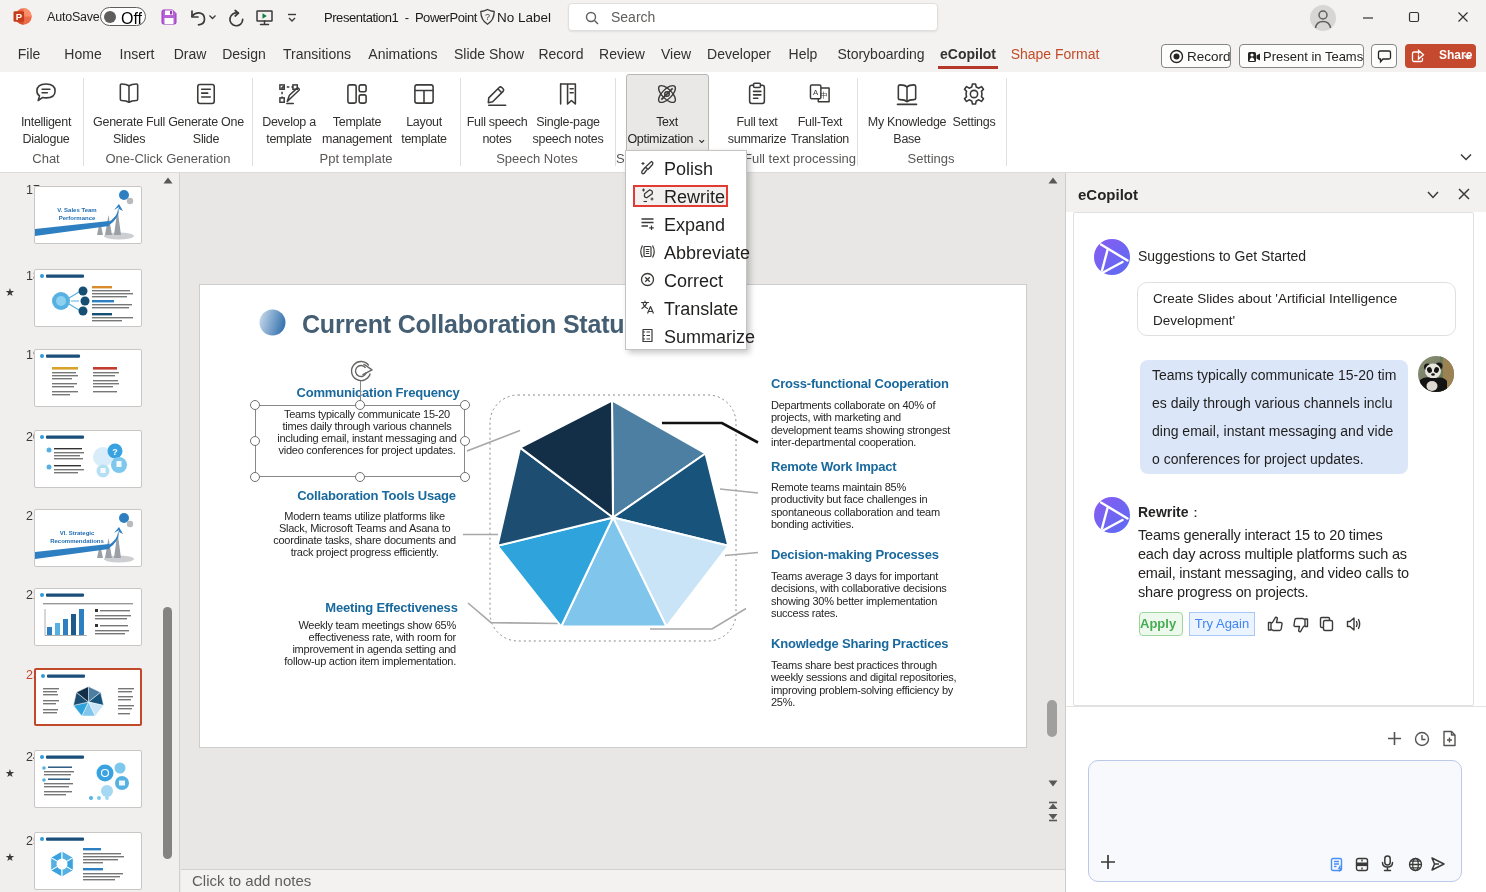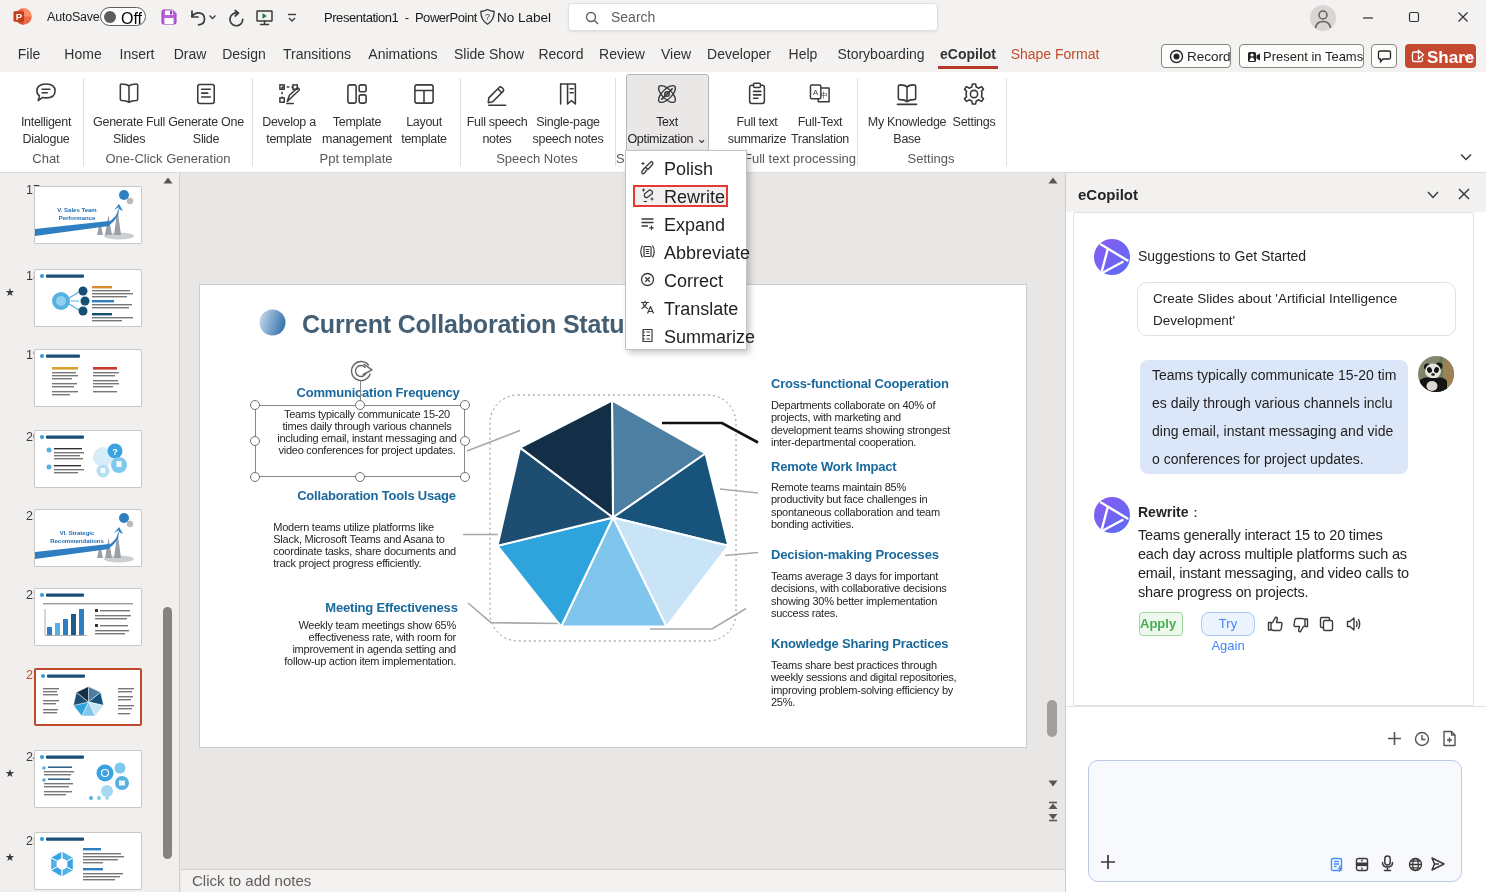--- a/index.html
+++ b/index.html
@@ -151,21 +151,21 @@
     <svg style="position:absolute;left:5px;top:4px" width="15" height="15" viewBox="0 0 15 15" fill="none" stroke="#252423" stroke-width="1.3">
       <path d="M1.5 3.5 Q1.5 2 3 2 L12 2 Q13.5 2 13.5 3.5 L13.5 8.5 Q13.5 10 12 10 L6 10 L3.5 12.8 L3.5 10 Q1.5 10 1.5 8.5 Z"></path>
     </svg>
   </div>
 
   <div style="position:absolute;left:1405px;top:8px;width:71px;height:24px;border-radius:4px;background:#c5492e">
     <svg style="position:absolute;left:6px;top:5px" width="14" height="14" viewBox="0 0 14 14" fill="none" stroke="#fff" stroke-width="1.3">
       <path d="M7.5 5.5 L7.5 1.5 L12.5 5.8 L7.5 10 L7.5 6.2"></path>
       <path d="M9 3 L3 3 Q1.5 3 1.5 4.5 L1.5 11 Q1.5 12.5 3 12.5 L10 12.5 Q11.5 12.5 11.5 11 L11.5 9.5" stroke-linecap="round"></path>
     </svg>
-    <div style="position:absolute;left:22px;top:4px;font-size:17px;color:#fff;font-weight:bold">Share</div>
+    <div style="position:absolute;left:34px;top:4px;font-size:12px;color:#fff;font-weight:bold">Share</div>
     <svg style="position:absolute;left:58px;top:10px" width="9" height="7" viewBox="0 0 9 7" fill="none" stroke="#fff" stroke-width="1.4">
           <path d="M1.5 1.5 L4.5 4.5 L7.5 1.5"></path>
         </svg>
   </div>
 </div>
 
 <div id="ribbon">
   <div class="rsep" style="left:83px"></div>
   <div class="rsep" style="left:252px"></div>
   <div class="rsep" style="left:460px"></div>
@@ -533,21 +533,21 @@
     <path d="M413 232.5 L361.2 341.5 L297.5 260.8 Z" fill="#2fa3dc"></path>
     <path d="M413 232.5 L297.5 260.8 L320.1 162.6 Z" fill="#1d4e71"></path>
     <path d="M413 232.5 L320.1 162.6 L412 115.5 Z" fill="#122f47"></path>
   </g>
 </svg>
 <div style="position:absolute;left:102px;top:25px;font-size:25px;font-weight:bold;color:#445e74;letter-spacing:-0.2px;white-space:nowrap">Current Collaboration Status</div>
 
 <div class="h" style="left:178px;top:100px;transform:translateX(-50%)">Communication Frequency</div>
 <div class="b" style="left:167px;top:123px;transform:translateX(-50%);text-align:center">Teams typically communicate 15-20<br>times daily through various channels<br>including email, instant messaging and<br>video conferences for project updates.</div>
 <div class="h" style="left:176.5px;top:203px;transform:translateX(-50%)">Collaboration Tools Usage</div>
-<div class="b" style="left:256px;top:236px;transform:translateX(-100%);text-align:left">Modern teams utilize platforms like<br>Slack, Microsoft Teams and Asana to<br>coordinate tasks, share documents and<br>track project progress efficiently.</div>
+<div class="b" style="left:256px;top:225px;transform:translateX(-100%);text-align:center">Modern teams utilize platforms like<br>Slack, Microsoft Teams and Asana to<br>coordinate tasks, share documents and<br>track project progress efficiently.</div>
 <div class="h" style="left:191.5px;top:315px;transform:translateX(-50%)">Meeting Effectiveness</div>
 <div class="b" style="left:256px;top:334px;transform:translateX(-100%);text-align:right">Weekly team meetings show 65%<br>effectiveness rate, with room for<br>improvement in agenda setting and<br>follow-up action item implementation.</div>
 
 <div class="h" style="left:571px;top:91px">Cross-functional Cooperation</div>
 <div class="b bl" style="left:571px;top:113.5px">Departments collaborate on 40% of<br>projects, with marketing and<br>development teams showing strongest<br>inter-departmental cooperation.</div>
 <div class="h" style="left:571px;top:174px">Remote Work Impact</div>
 <div class="b bl" style="left:571px;top:195.5px">Remote teams maintain 85%<br>productivity but face challenges in<br>spontaneous collaboration and team<br>bonding activities.</div>
 <div class="h" style="left:571px;top:261.5px">Decision-making Processes</div>
 <div class="b bl" style="left:571px;top:284.5px">Teams average 3 days for important<br>decisions, with collaborative decisions<br>showing 30% better implementation<br>success rates.</div>
 <div class="h" style="left:571px;top:350.5px">Knowledge Sharing Practices</div>
@@ -656,21 +656,21 @@
     <g stroke="#ffffff" stroke-width="2.4" stroke-linecap="round">
       <path d="M7 5.5 L33.5 21.5"></path>
       <path d="M28.5 23 L9 33.5"></path>
       <path d="M13.5 11 L8 31.5"></path>
     </g>
   </svg>
   <div style="position:absolute;left:72px;top:331px;font-size:14px;font-weight:bold;color:#252423">Rewrite<span style="font-weight:normal">：</span></div>
   <div style="position:absolute;left:72px;top:353px;font-size:14.5px;letter-spacing:-0.2px;line-height:19px;color:#252423">Teams generally interact 15 to 20 times<br>each day across multiple platforms such as<br>email, instant messaging, and video calls to<br>share progress on projects.</div>
 
   <div style="position:absolute;left:73px;top:439px;width:44px;height:24px;background:#eef9ee;border:1px solid #9ed69e;border-radius:4px;font-size:13px;font-weight:bold;color:#47ad52;line-height:22px">Apply</div>
-  <div style="position:absolute;left:135px;top:439px;width:54px;height:24px;background:#ebf3fe;border:1px solid #a7c8f8;border-radius:8px;text-align:center;font-size:13px;color:#4286f5;line-height:22px">Try Again</div>
+  <div style="position:absolute;left:123px;top:439px;width:66px;height:24px;background:#ebf3fe;border:1px solid #a7c8f8;border-radius:0;text-align:center;font-size:13px;color:#4286f5;line-height:22px">Try Again</div>
 
   <svg style="position:absolute;left:201px;top:443px" width="16" height="16" viewBox="0 0 16 16" fill="none" stroke="#3b3a39" stroke-width="1.4" stroke-linejoin="round">
     <path d="M1.5 6.5 L4 6.5 L4 14 L1.5 14 Z M4 13 L6 14.5 L12.5 14.5 Q14 14.5 14.2 13 L15 8 Q15.2 6.5 13.7 6.5 L9.5 6.5 L10.3 2.8 Q10.5 1.3 9 1.3 L8.5 1.3 L5.5 6.5 L4 7.5"></path>
   </svg>
   <svg style="position:absolute;left:227px;top:444px" width="16" height="16" viewBox="0 0 16 16" fill="none" stroke="#3b3a39" stroke-width="1.4" stroke-linejoin="round">
     <path d="M14.5 9.5 L12 9.5 L12 2 L14.5 2 Z M12 3 L10 1.5 L3.5 1.5 Q2 1.5 1.8 3 L1 8 Q0.8 9.5 2.3 9.5 L6.5 9.5 L5.7 13.2 Q5.5 14.7 7 14.7 L7.5 14.7 L10.5 9.5 L12 8.5"></path>
   </svg>
   <svg style="position:absolute;left:253px;top:443px" width="15" height="16" viewBox="0 0 15 16" fill="none" stroke="#3b3a39" stroke-width="1.4">
     <rect x="4.5" y="4.5" width="9" height="10" rx="1.5"></rect>
     <path d="M10.5 4 L10.5 2.8 Q10.5 1.5 9.2 1.5 L2.8 1.5 Q1.5 1.5 1.5 2.8 L1.5 10.2 Q1.5 11.5 2.8 11.5 L4 11.5"></path>

